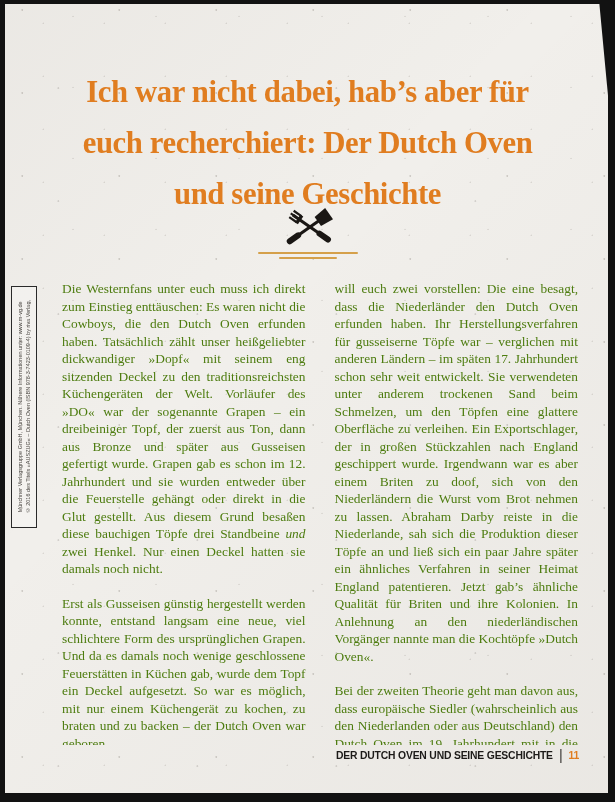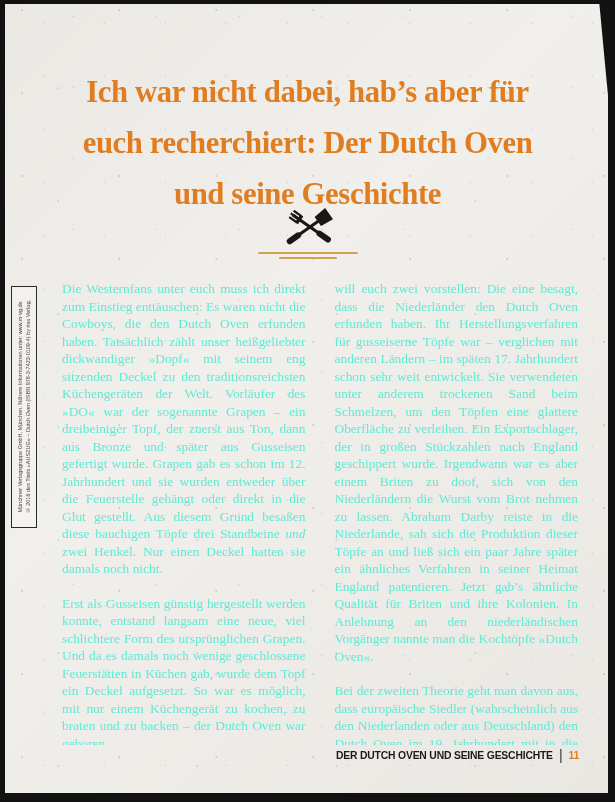--- a/index.html
+++ b/index.html
@@ -57,21 +57,21 @@
   .credit-text{
     writing-mode:vertical-lr; transform:rotate(180deg);
     font-family:"Liberation Sans", sans-serif;
     font-size:5.5px; line-height:8px; color:#4a4742;
     white-space:nowrap; text-align:center;
   }
 
   .columns{
     position:absolute; left:62px; top:280px; width:516px; height:465px;
     display:flex; gap:29px; z-index:5;
-    color:#5eead4;
+    color:#4d7c0f;
     font-size:13.4px; line-height:17.5px;
     text-align:justify;
   }
   .col{flex:1; overflow:hidden;}
   .col p{margin:0 0 17px 0;}
   .col p:last-child{margin-bottom:0;}
   .col em{font-style:italic;}
 
   .footer{
     position:absolute; top:749px; right:36px; z-index:5;

